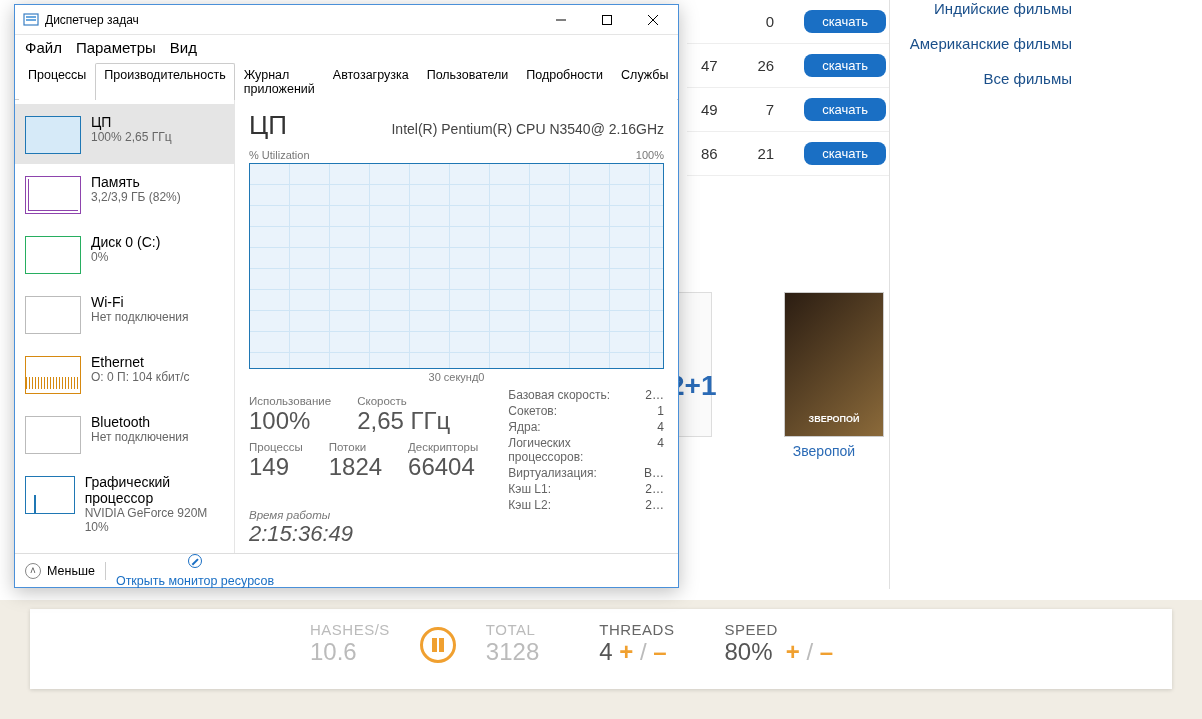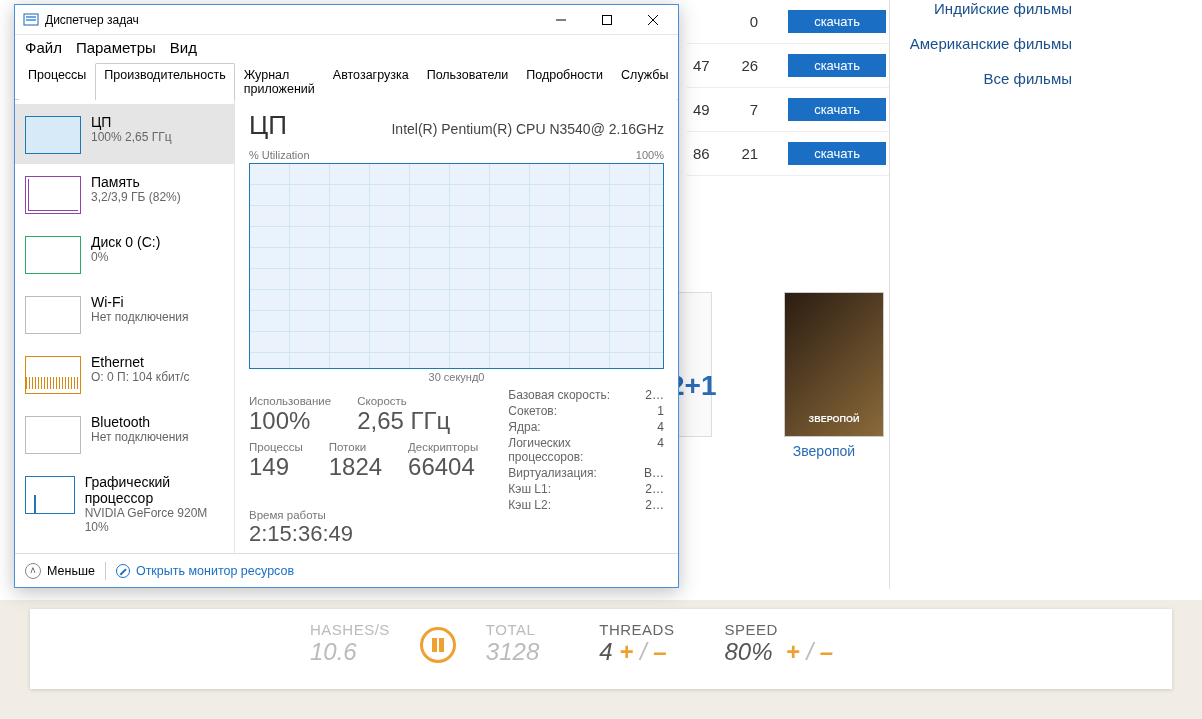--- a/index.html
+++ b/index.html
@@ -13,33 +13,33 @@
     position: relative;
     font-size: 13px;
     color: #333;
   }
 
   
   .web-bg { position: absolute; inset: 0; background:#fff; }
   .web-bg .strip { position:absolute; right:312px; top:0; width:203px; }
   .web-row { display:flex; align-items:center; padding:10px 4px; border-bottom:1px solid #eee; justify-content:flex-end; gap:30px;}
   .web-row .n1, .web-row .n2 { width:60px; text-align:right; font-size:15px; color:#333; }
-  .btn-dl { background:#1a6fc4; color:#fff; border-radius:0; padding:4px 26px; font-size:13px; cursor:pointer; }
+  .btn-dl { background:#1a6fc4; color:#fff; border-radius:8px; padding:4px 18px; font-size:13px; cursor:pointer; }
   .web-right-links { position:absolute; right:130px; top:0px; display:flex; flex-direction:column; gap:18px; color:#1a4f8a; font-size:15px;align-items:flex-end; }
   .web-right-links span { cursor:pointer; }
   .movie-card { position:absolute; right:338px; top:292px; width:80px; text-align:center; }
   .movie-poster { width:100px; height:145px; background:linear-gradient(135deg,#2b1d12,#8b6a3a); border:1px solid #ccc; position:relative; }
   .movie-poster::after{ content:"ЗВЕРОПОЙ"; position:absolute; bottom:12px; left:0; right:0; color:#fff; font-size:9px; font-weight:bold; text-align:center;}
   .movie-label { color:#2a6ab5; font-size:14px; margin-top:6px; cursor:pointer;}
   .bg-item2 { position:absolute; right:490px; top:292px; width:60px; height:145px; border:1px solid #ddd; background:#fafafa;}
   .bg-blue-frag { position:absolute; left:669px; top:370px; color:#2a6ab5; font-size:28px; font-weight:bold;}
   .footer-miner { position:absolute; left:30px; right:30px; bottom:30px; height:80px; background:#fff; box-shadow:0 1px 4px rgba(0,0,0,0.15); display:flex; align-items:center; padding:0 280px 12px 280px; gap:30px;}
   .footer-col { display:flex; flex-direction:column; }
   .footer-lbl { color:#bbb; font-size:15px; letter-spacing:0.5px;}
-  .footer-val { font-size:24px; color:#555; font-weight:300;font-style:italic;}
+  .footer-val { font-size:24px; color:#555; font-weight:300;}
   .footer-val .dim { color:#bbb; }
   .footer-val .plus { color:#f0a030; font-weight:bold;}
   .footer-val .minus { color:#f0a030; font-weight:bold;}
   .pause-ico { width:36px; height:36px; border:3px solid #f0a030; border-radius:50%; position:relative; margin-top:4px;}
   .pause-ico::before, .pause-ico::after { content:""; position:absolute; top:8px; bottom:8px; width:5px; background:#f0a030;}
   .pause-ico::before{ left:9px;} .pause-ico::after{ right:9px;}
   .below-shade { position:absolute; left:0; right:0; top:600px; height:120px; background:#f1ede4;}
   .right-sep { position:absolute; top:0; bottom:130px; right:312px; width:1px; background:#e0e0e0;}
 
   
@@ -92,26 +92,26 @@
     position:relative; margin-top:2px;
   }
   .chart-bottom { display:flex; justify-content:center; font-size:11px; color:#777; margin-top:2px;}
   .stats-row { display:flex; gap:26px; margin-top:12px;}
   .stat { display:flex; flex-direction:column;}
   .stat .lbl { font-size:11.5px; color:#777;}
   .stat .val { font-size:24px; color:#555; font-weight:300;}
   .right-stats { font-size:12px; color:#555; }
   .right-stats .row { display:flex; justify-content:space-between; gap:12px; padding:1px 0;}
   .right-stats .row .k { color:#666;}
-  .uptime-block { margin-top:28px;}
+  .uptime-block { margin-top:28px;font-style:italic;}
   .statusbar { height:34px; border-top:1px solid #ddd; display:flex; align-items:center; padding:0 10px; gap:10px; font-size:12.5px;}
   .less-btn { display:flex; align-items:center; gap:6px; cursor:pointer; color:#000;}
   .circle-ico { width:16px; height:16px; border:1px solid #888; border-radius:50%; display:flex; align-items:center; justify-content:center; font-size:10px; color:#555;}
   .divider { width:1px; height:18px; background:#ccc;}
-  .link-btn { display:flex; align-items:center; gap:6px; color:#1a6fc4; cursor:pointer;}
+  .link-btn { display:flex; align-items:center; gap:6px; color:#1a6fc4; cursor:pointer;flex-direction:column;}
   .no-ico { width:14px; height:14px; border:1.5px solid #1a6fc4; border-radius:50%; position:relative;}
   .no-ico::after{ content:""; position:absolute; left:2px; right:2px; top:50%; height:1.5px; background:#1a6fc4; transform:rotate(-45deg);}
 </style>
 </head>
 <body>
 
 <div class="web-bg">
   <div class="strip" id="web-rows">
       <div class="web-row">
         <span class="n1"></span>

